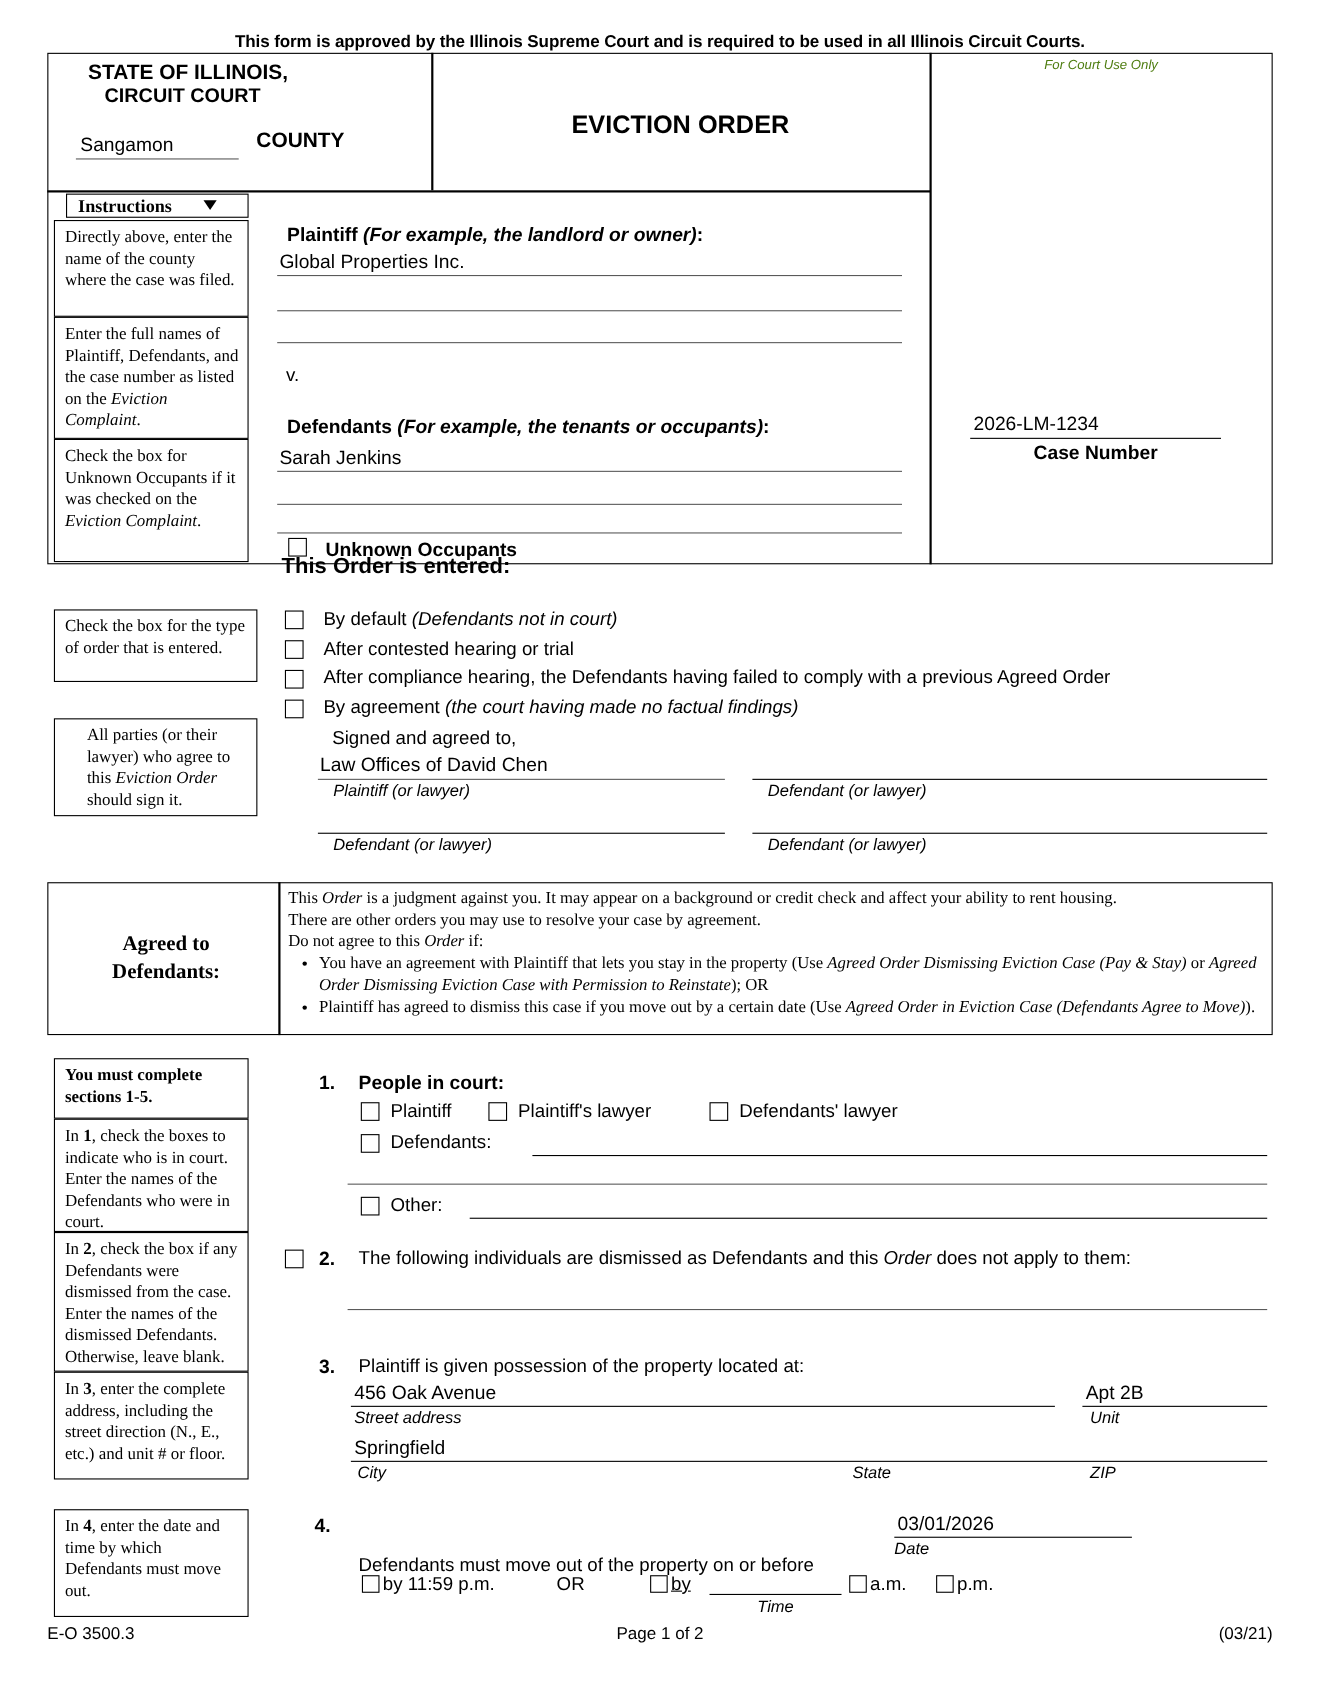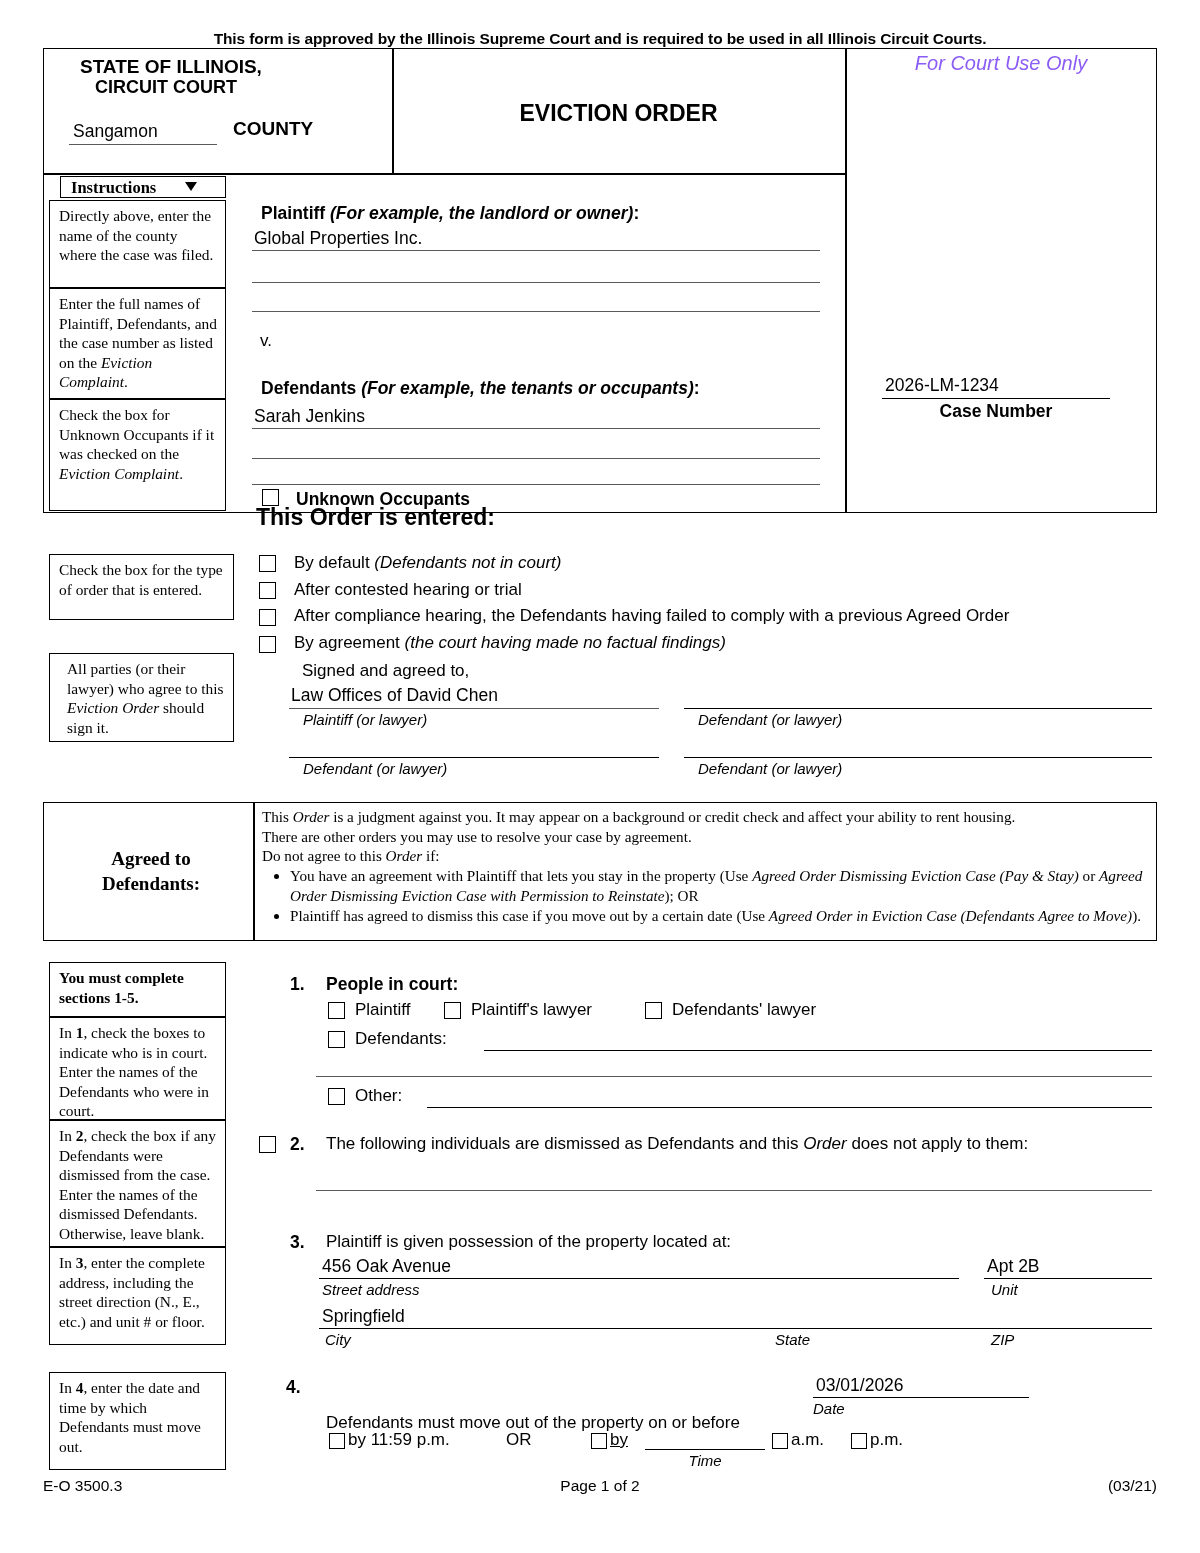--- a/index.html
+++ b/index.html
@@ -97,21 +97,21 @@
 
   <div class="txt bold" style="left:80px; top:56px; font-size:19px;">STATE OF ILLINOIS,</div>
   <div class="txt bold" style="left:95px; top:77px; font-size:18px;">CIRCUIT COURT</div>
 
   <div class="txt val" style="left:73px; top:121px;">Sangamon</div>
   <div class="rule" style="left:69px; top:144px; width:148px;"></div>
   <div class="txt bold" style="left:233px; top:118px; font-size:19px;">COUNTY</div>
 
   <div class="txt bold" style="left:392px; top:100px; width:453px; text-align:center; font-size:23px;">EVICTION ORDER</div>
 
-  <div class="txt ital" style="left:845px; top:52px; width:312px; text-align:center; font-size:20px; color:#8b5cf6;">For Court Use Only</div>
+  <div class="txt ital" style="left:845px; top:52px; width:312px; text-align:center; font-size:12px; color:#4d7c0f;">For Court Use Only</div>
 
   <div class="bx brd" style="left:60px; top:176px; width:166px; height:22px;">
     <span class="bold serif" style="position:absolute; left:10px; top:1px; font-size:16.5px;">Instructions</span>
     <span style="position:absolute; left:124px; top:5px; width:0; height:0; border-left:6px solid transparent; border-right:6px solid transparent; border-top:9px solid #000;"></span>
   </div>
 
   <div class="instr" style="left:49px; top:200px; width:177px; height:88px;">
     <span>Directly above, enter the name of the county where the case was filed.</span>
   </div>
 
@@ -144,25 +144,25 @@
   <div class="txt" style="left:262px; top:489px;"><span class="cb"></span></div>
   <div class="txt bold" style="left:296px; top:489px; font-size:17.5px;">Unknown Occupants</div>
 
   <div class="txt val" style="left:885px; top:375px;">2026-LM-1234</div>
   <div class="rule rule-dark" style="left:882px; top:398px; width:228px;"></div>
   <div class="txt bold" style="left:882px; top:401px; width:228px; text-align:center; font-size:17.5px;">Case Number</div>
 
   <div class="instr" style="left:49px; top:554px; width:185px; height:66px;">
     <span>Check the box for the type of order that is entered.</span>
   </div>
-  <div class="instr" style="left:49px; top:653px; width:185px; height:89px; padding-left:17px;">
+  <div class="instr" style="left:49px; top:653px; width:185px; height:89px; padding-left:29px;">
     <span>All parties (or their lawyer) who agree to this </span><span class="ital">Eviction Order</span><span> should sign it.</span>
   </div>
 
-  <div class="txt bold" style="left:256px; top:504px; font-size:23px;">This Order is entered:</div>
+  <div class="txt bold" style="left:256px; top:504px; font-size:20px;">This Order is entered:</div>
 
   <div class="txt" style="left:259px; top:555px;"><span class="cb"></span></div>
   <div class="txt" style="left:294px; top:553px; font-size:17px;">
     <span>By default </span><span class="ital">(Defendants not in court)</span>
   </div>
 
   <div class="txt" style="left:259px; top:582px;"><span class="cb"></span></div>
   <div class="txt" style="left:294px; top:580px; font-size:17px;">
     <span>After contested hearing or trial</span>
   </div>

